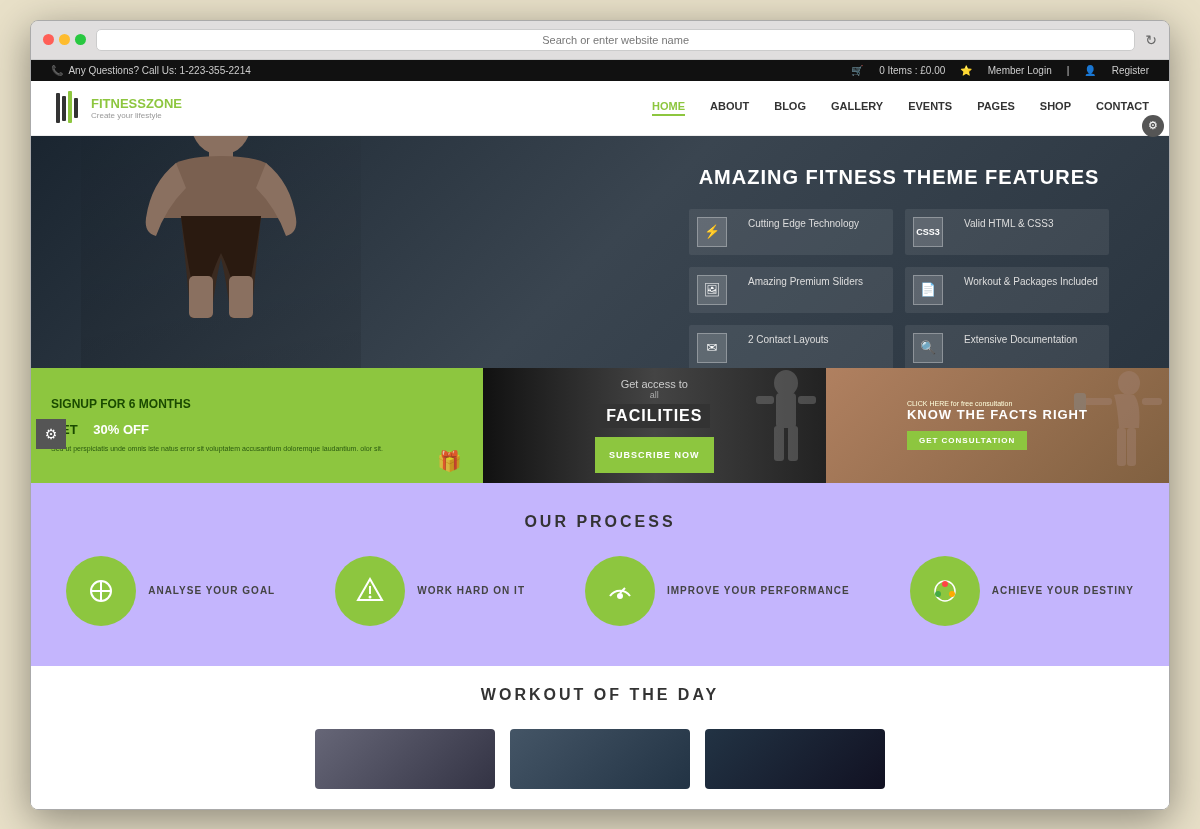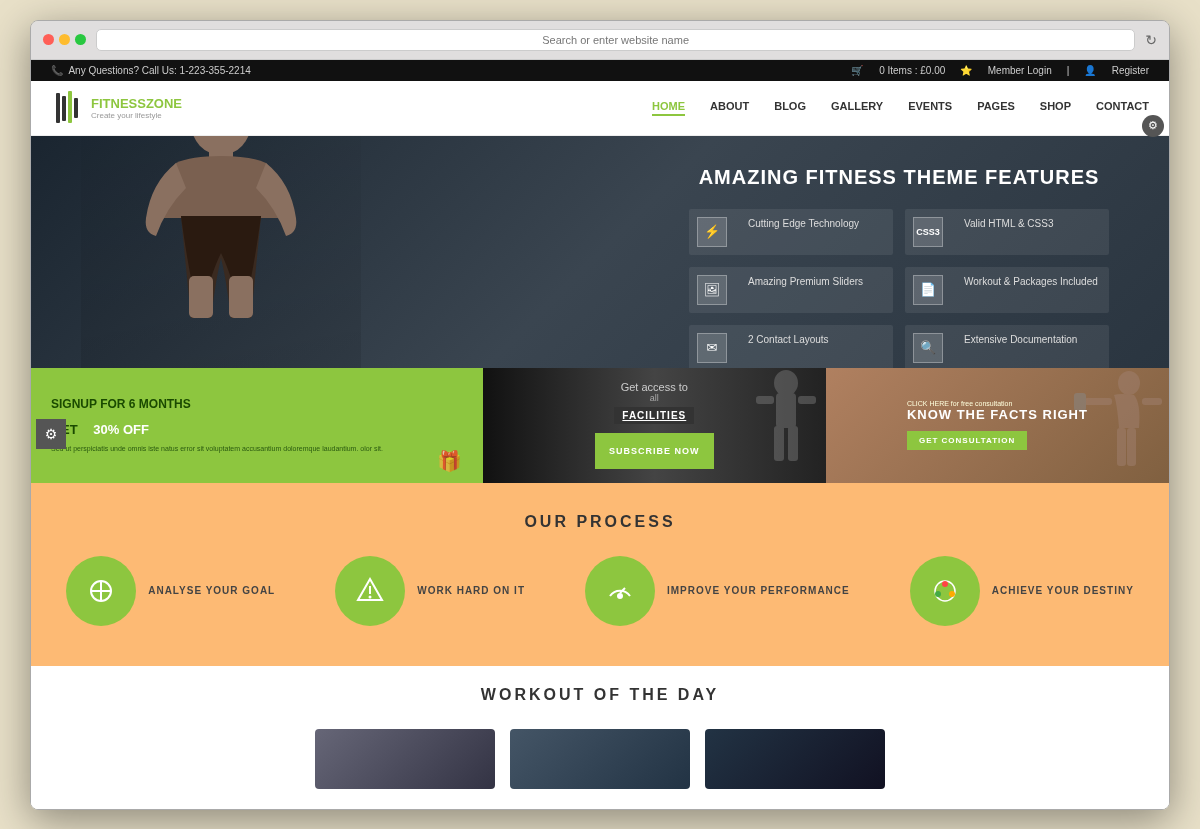--- a/index.html
+++ b/index.html
@@ -193,26 +193,25 @@
     .promo-middle-content {
       position: relative;
       text-align: center;
       color: white;
       z-index: 1;
     }
     .facilities-badge {
       background: #333;
       color: white;
       padding: 3px 8px;
-      font-size: 10px;
+      font-size: 16px;
       font-weight: bold;
       letter-spacing: 1px;
       display: inline-block;
       margin: 4px 12px;
-      text-decoration: underline;
     }
     .subscribe-btn {
       background: #8dc63f;
       color: white;
       border: none;
       padding: 13px 14px;
       font-size: 9px;
       font-weight: bold;
       letter-spacing: 1px;
       cursor: pointer;
@@ -248,21 +247,21 @@
       padding: 5px 12px;
       font-size: 8px;
       font-weight: bold;
       letter-spacing: 1px;
       cursor: pointer;
       margin-top: 8px;
     }
 
     
     .process-section {
-      background: #fdba74;
+      background: #c4b5fd;
       padding: 30px 20px;
       text-align: center;
     }
     .section-title {
       font-size: 16px;
       font-weight: 900;
       letter-spacing: 3px;
       color: #333;
       margin-bottom: 25px;
       text-transform: uppercase;

